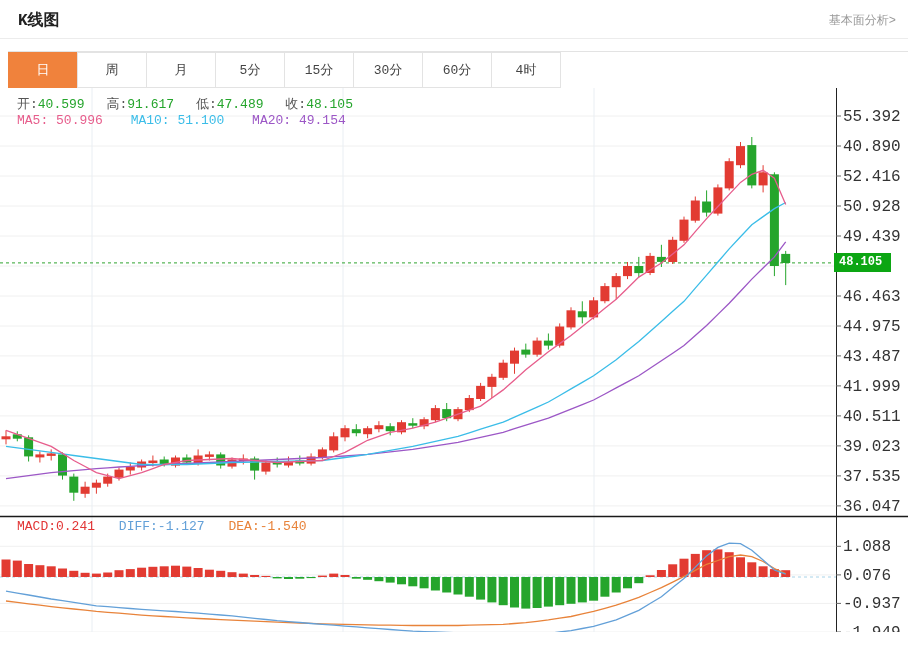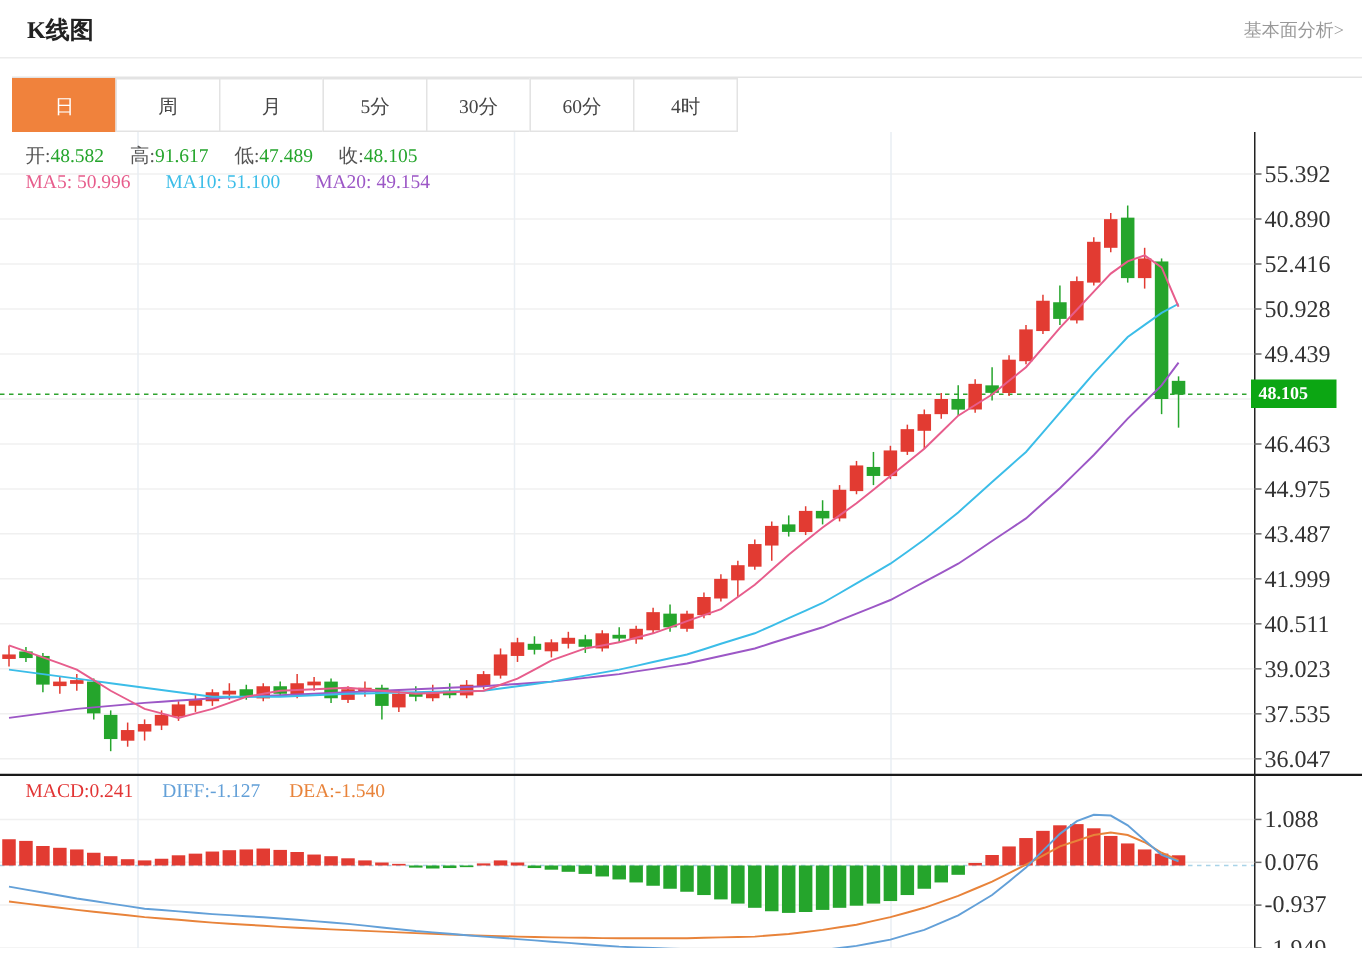--- a/index.html
+++ b/index.html
@@ -1,17 +1,17 @@
 <!DOCTYPE html>
 <html><head>
 <meta charset="utf-8">
 <style>
   html,body{margin:0;padding:0;background:#fff;}
   .page{position:relative;width:908px;height:632px;background:#fff;overflow:hidden;
-        font-family:Liberation Serif, serif;}
+        font-family:Liberation Mono, monospace;}
   .hdr-title{position:absolute;left:18px;top:10px;font-size:16px;font-weight:bold;color:#222;}
   .hdr-link{position:absolute;right:12px;top:12px;font-size:12px;color:#999;text-decoration:none;cursor:pointer;}
   .hdr-divider{position:absolute;left:0;top:38px;width:908px;height:1px;background:#ececec;}
   .tabs{position:absolute;left:8px;top:51px;right:0;height:37px;border-top:1px solid #e3e3e3;}
   .tab{position:relative;float:left;width:70px;height:36px;line-height:36px;text-align:center;
        font-size:13px;color:#444;background:#fff;border:1px solid #e3e3e3;margin-left:-1px;
        box-sizing:border-box;cursor:pointer;}
   .tab:first-child{margin-left:0;}
   .tab.active{background:#f0823c;border-color:#f0823c;color:#fff;}
   svg{position:absolute;left:0;top:0;}
@@ -34,20 +34,21 @@
 
   <div class="hdr-title">K线图</div>
   <a class="hdr-link">基本面分析&gt;</a>
   <div class="hdr-divider"></div>
 
   <div class="tabs">
     <div class="tab active">日</div>
     <div class="tab">周</div>
     <div class="tab">月</div>
     <div class="tab">5分</div>
+    <div class="tab">15分</div>
     <div class="tab">30分</div>
     <div class="tab">60分</div>
     <div class="tab">4时</div>
   </div>
 
   <svg id="plot" width="908" height="650">
       <line x1="0" y1="116.0" x2="836" y2="116.0" stroke="#f0f0f0" stroke-width="1"></line>
       <line x1="0" y1="146.0" x2="836" y2="146.0" stroke="#f0f0f0" stroke-width="1"></line>
       <line x1="0" y1="176.0" x2="836" y2="176.0" stroke="#f0f0f0" stroke-width="1"></line>
       <line x1="0" y1="206.0" x2="836" y2="206.0" stroke="#f0f0f0" stroke-width="1"></line>
@@ -302,21 +303,21 @@
       <line x1="836" y1="445.9" x2="841" y2="445.9" stroke="#666" stroke-width="1"></line>
       <line x1="836" y1="475.9" x2="841" y2="475.9" stroke="#666" stroke-width="1"></line>
       <line x1="836" y1="505.9" x2="841" y2="505.9" stroke="#666" stroke-width="1"></line>
       <line x1="836" y1="546.3" x2="841" y2="546.3" stroke="#666" stroke-width="1"></line>
       <line x1="836" y1="574.9" x2="841" y2="574.9" stroke="#666" stroke-width="1"></line>
       <line x1="836" y1="603.4" x2="841" y2="603.4" stroke="#666" stroke-width="1"></line>
       <line x1="836" y1="632.0" x2="841" y2="632.0" stroke="#666" stroke-width="1"></line>
     </svg>
 
   <div class="legend ohlc-row">
-    <span class="li"><span class="lbl">开:</span><span class="val" style="color: rgb(37, 165, 44);">48.582</span></span>
+    <span class="li"><span class="lbl">开:</span><span class="val" style="color: rgb(37, 165, 44);">40.599</span></span>
     <span class="li"><span class="lbl">高:</span><span class="val" style="color: rgb(37, 165, 44);">91.617</span></span>
     <span class="li"><span class="lbl">低:</span><span class="val" style="color: rgb(37, 165, 44);">47.489</span></span>
     <span class="li"><span class="lbl">收:</span><span class="val" style="color: rgb(37, 165, 44);">48.105</span></span>
   </div>
 
   <div class="legend ma-row">
     <span class="li" style="color: rgb(231, 93, 140);"><span>MA5:</span> <span>50.996</span></span>
     <span class="li" style="color: rgb(59, 189, 232);"><span>MA10:</span> <span>51.100</span></span>
     <span class="li" style="color: rgb(156, 87, 198);"><span>MA20:</span> <span>49.154</span></span>
   </div>

